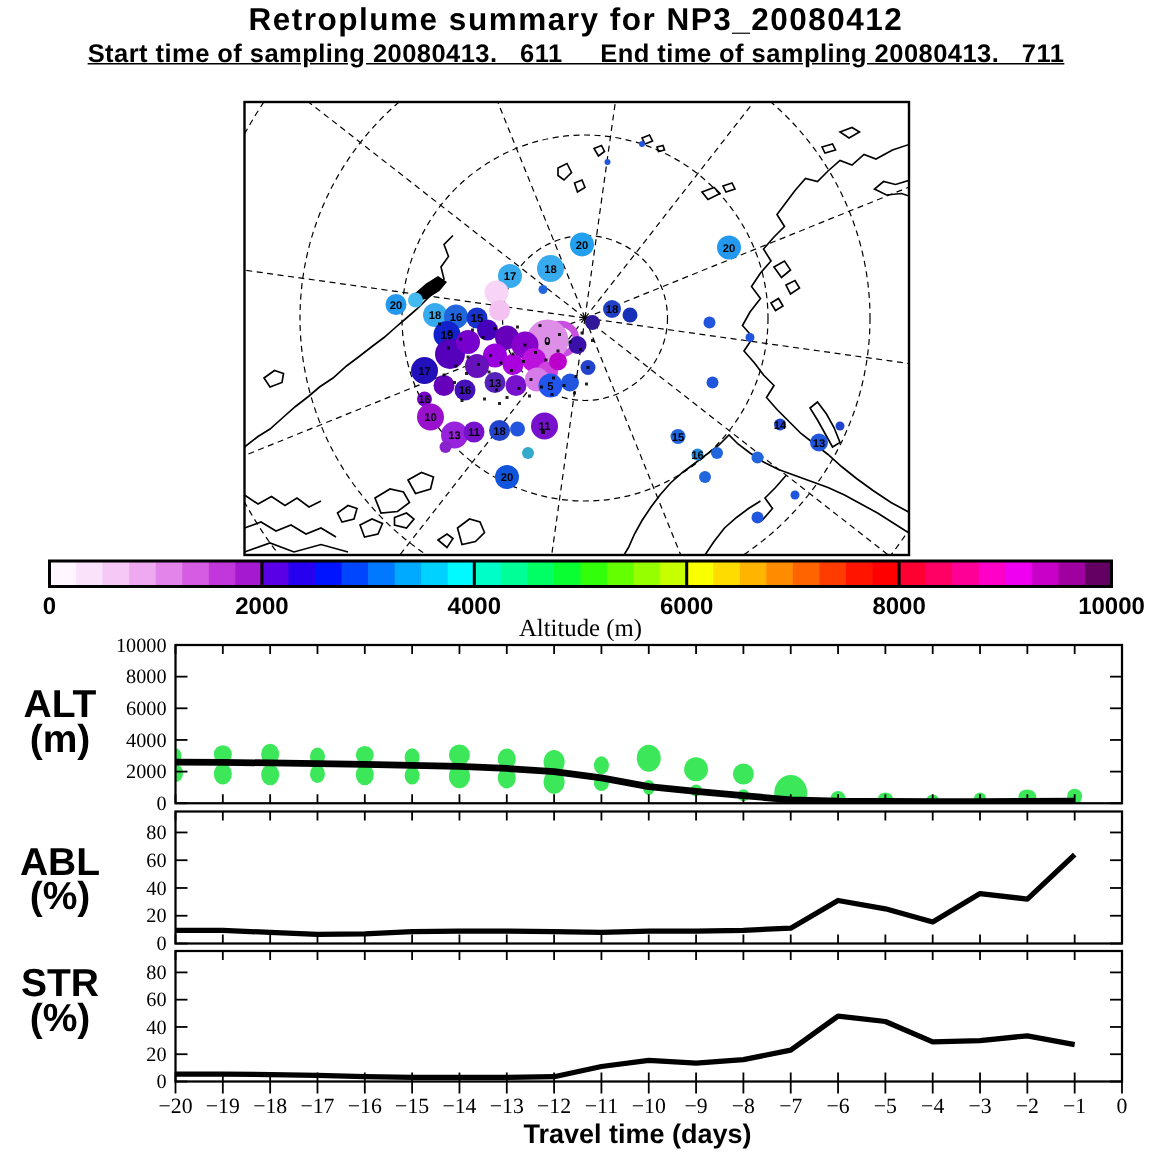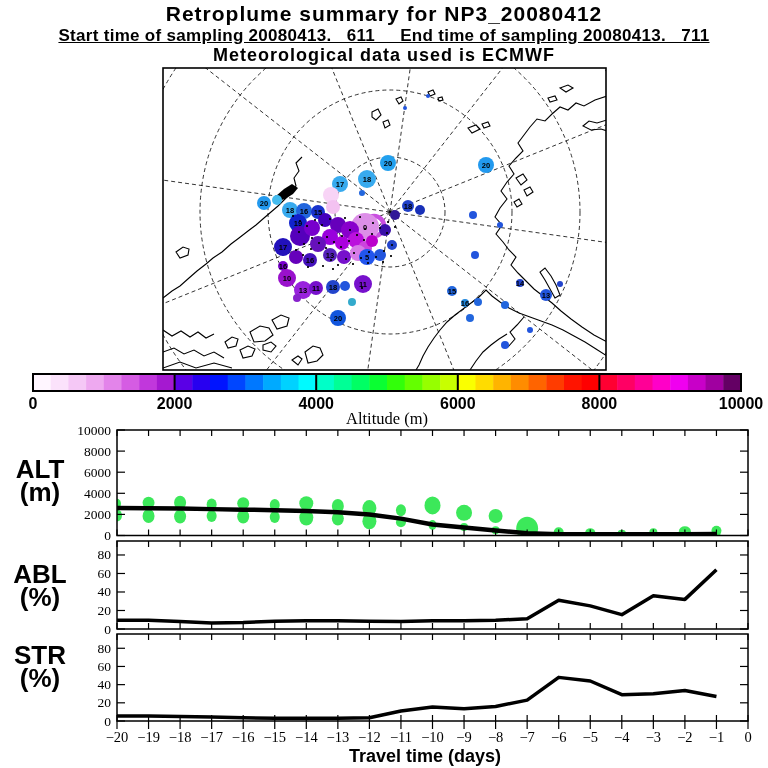--- a/index.html
+++ b/index.html
@@ -10,21 +10,20 @@
   .t2{top:26px;font-size:17px;white-space:pre;letter-spacing:0.3px;text-decoration:underline;}
   .t3{top:45px;font-size:18px;letter-spacing:1px;}
   svg{position:absolute;top:0;left:0;}
 </style>
 </head>
 <body>
 
 <div class="stage">
   <div class="hline t1">Retroplume summary for NP3_20080412</div>
   <div class="hline t2">Start time of sampling 20080413.   611     End time of sampling 20080413.   711</div>
-  <div class="hline t3">Meteorological data used is ECMWF</div>
   <svg id="fig" width="768" height="768" viewBox="0 0 768 768">
       <defs>
         <clipPath id="mapclip">
           <rect x="163" y="68" width="443" height="302"></rect>
         </clipPath>
         <clipPath id="clip-alt">
           <rect x="117" y="430" width="631" height="105.5"></rect>
         </clipPath>
         <clipPath id="clip-abl">
           <rect x="117" y="541" width="631" height="88"></rect>

